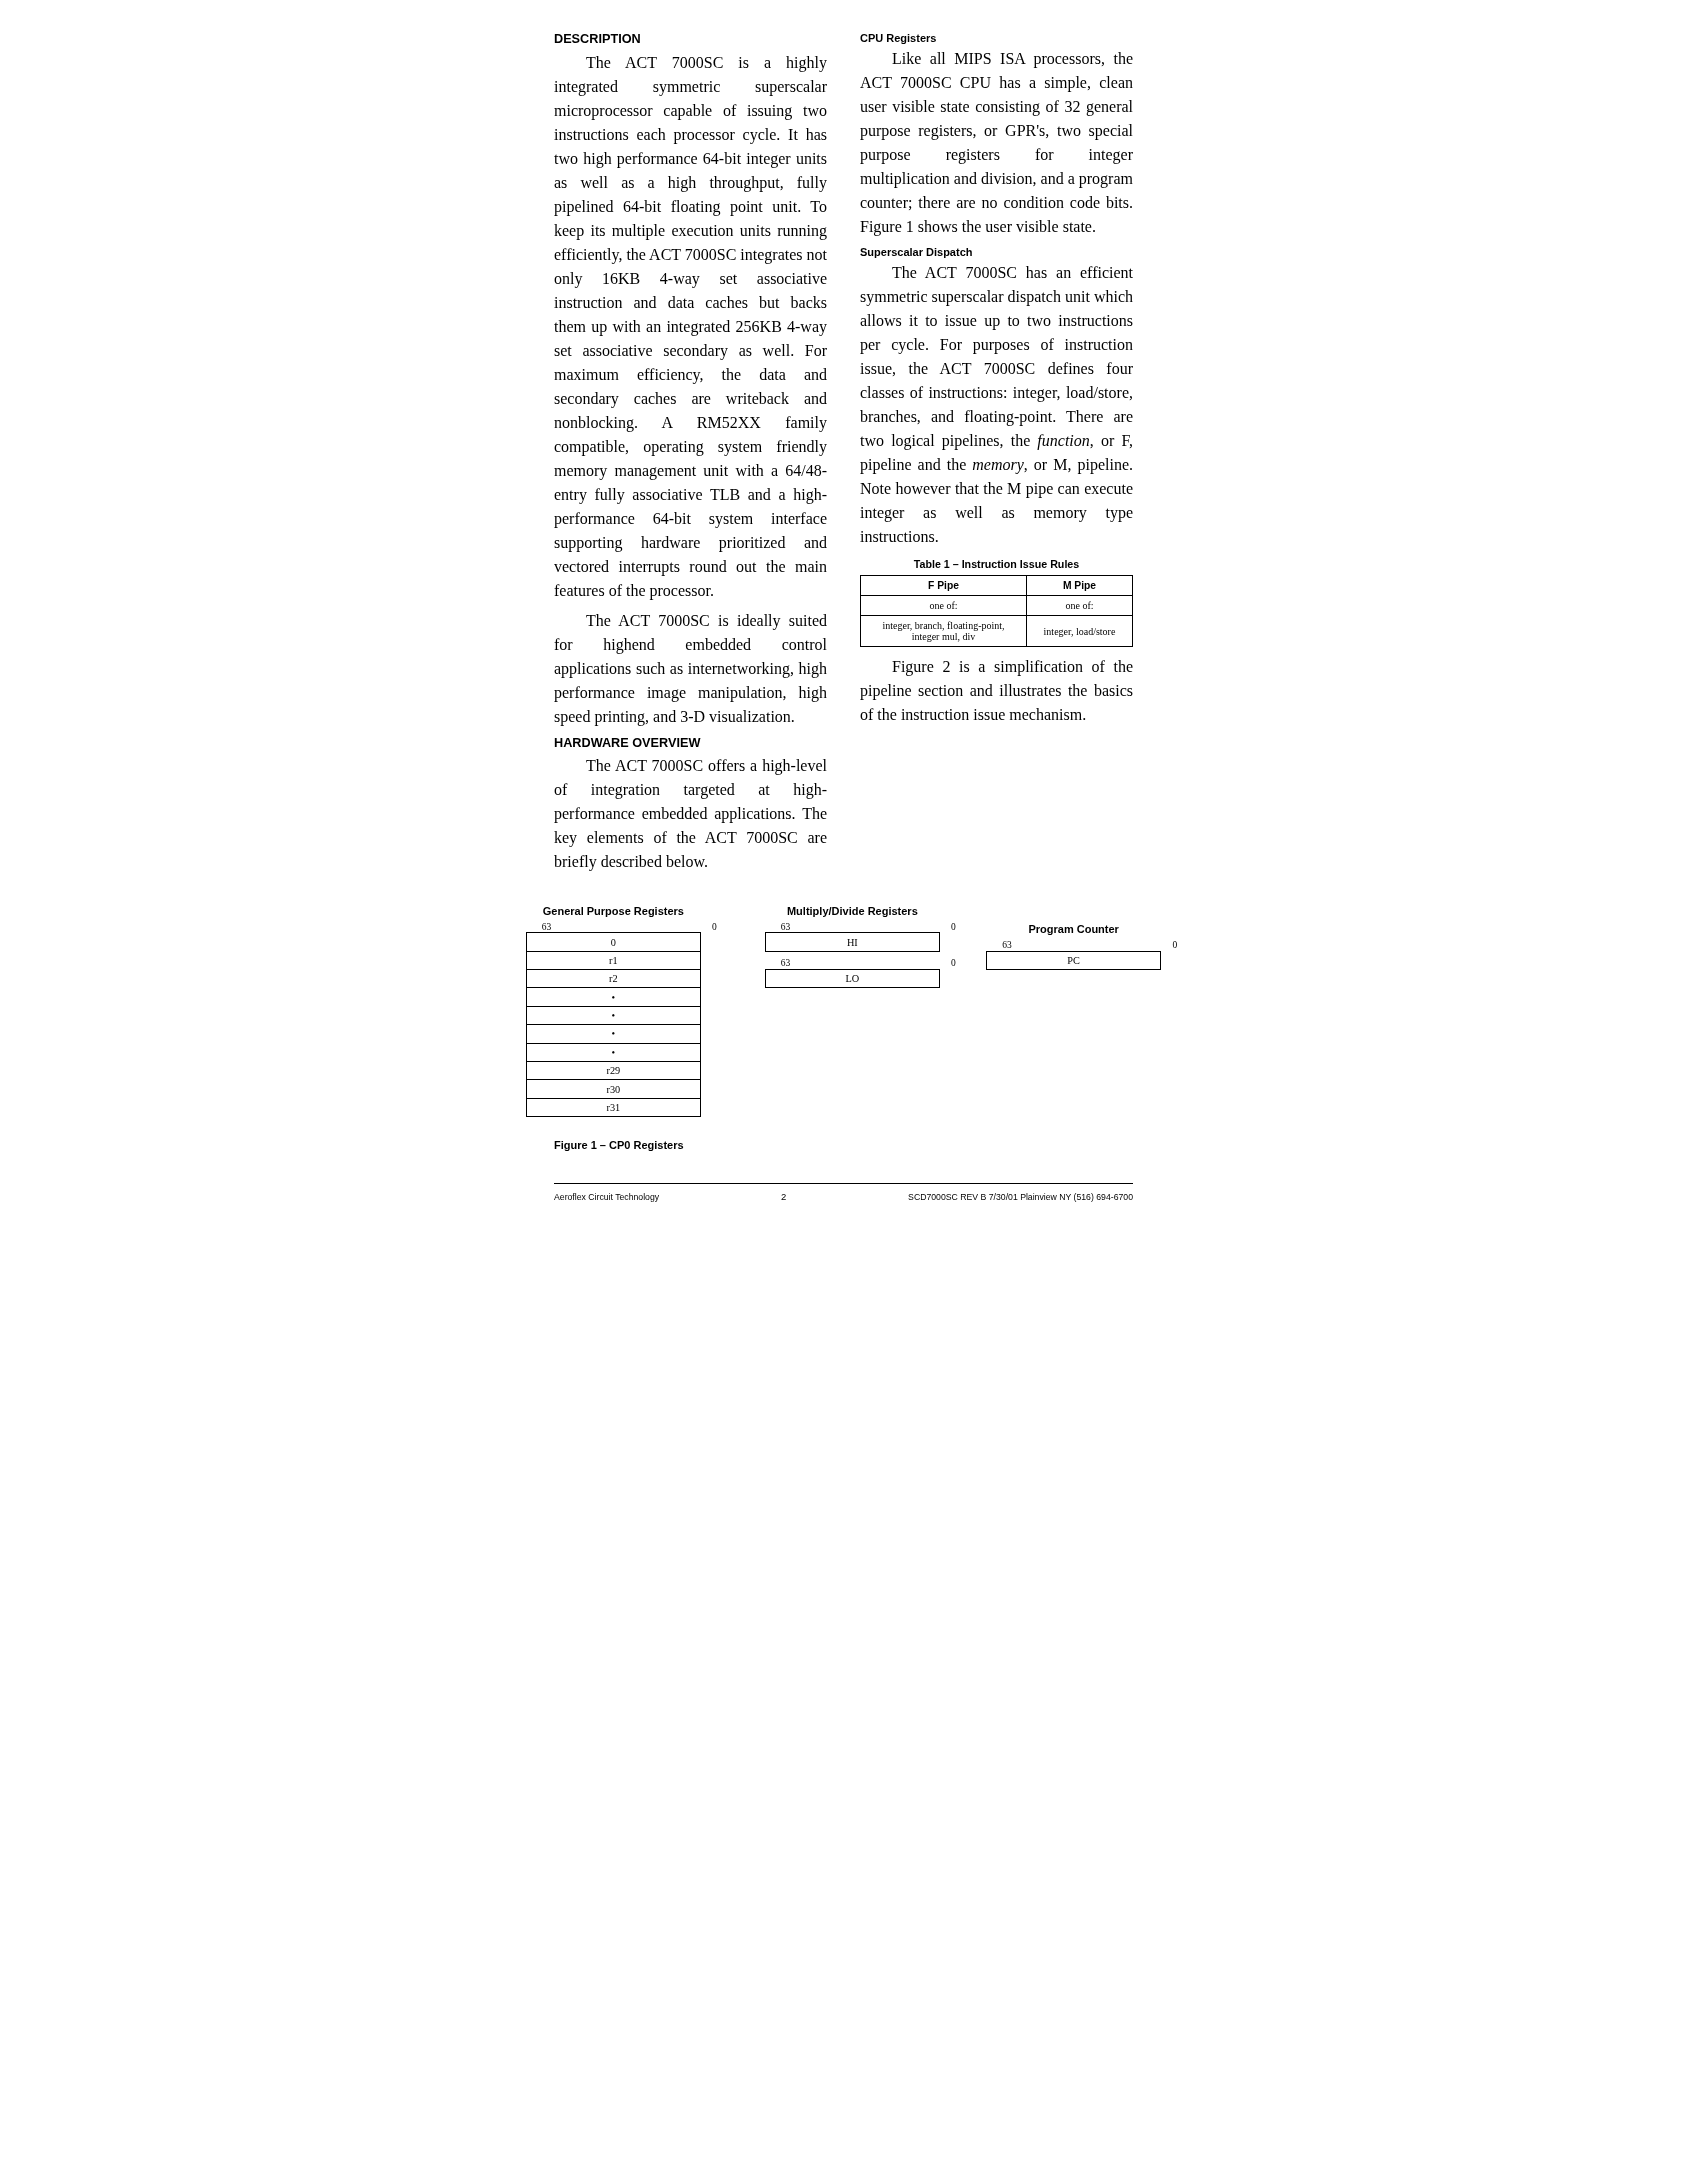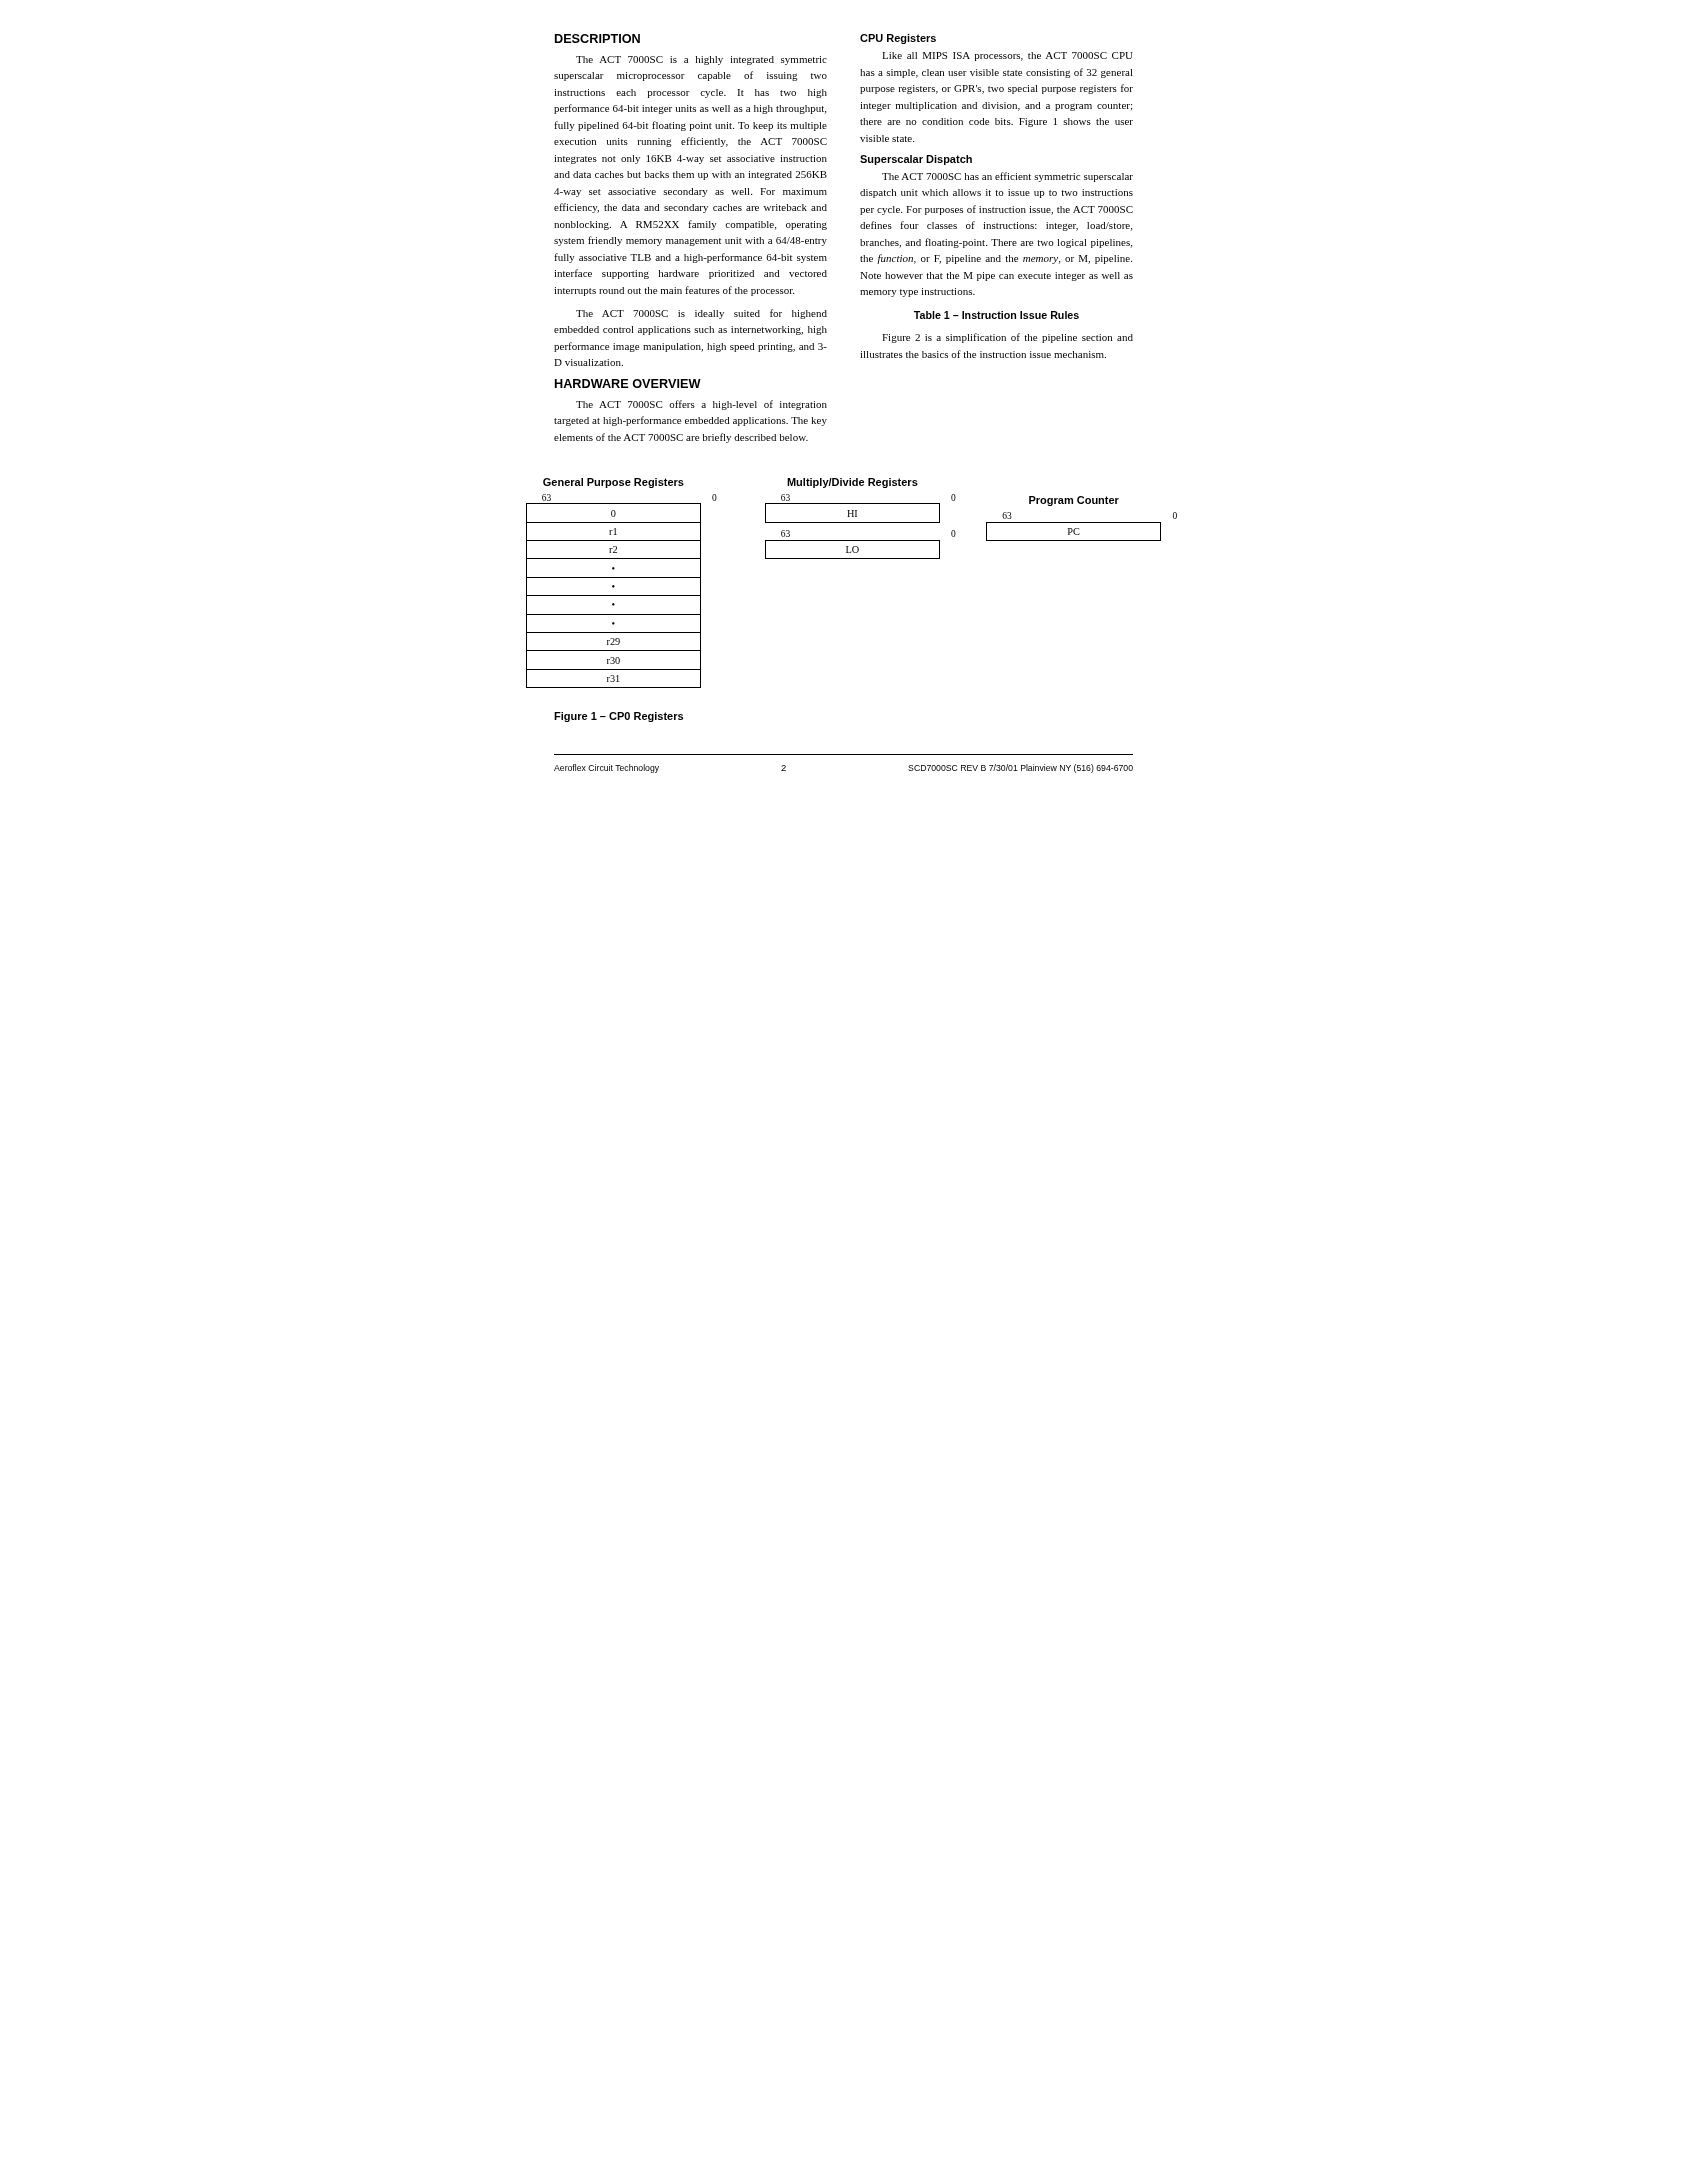--- a/index.html
+++ b/index.html
@@ -36,21 +36,21 @@
       font-family: Arial, Helvetica, sans-serif;
       font-size: 11px;
       font-weight: bold;
       margin-bottom: 3.2px;
     }
     p.body-text-indent {
       text-indent: 2em;
       text-align: justify;
       line-height: 1.5;
       margin-bottom: 6.4px;
-      font-size: 11px;
+      font-size: 16px;
     }
 
     
     .table-title {
       font-family: Arial, Helvetica, sans-serif;
       font-weight: bold;
       font-size: 10.7px;
       text-align: center;
       margin: 9.5px 0 4.8px 0;
     }
@@ -170,20 +170,38 @@
 
     <div class="col-right">
       <h3 class="subsection-title">CPU Registers</h3>
       <p class="body-text-indent">Like all MIPS ISA processors, the ACT 7000SC CPU has a simple, clean user visible state consisting of 32 general purpose registers, or GPR's, two special purpose registers for integer multiplication and division, and a program counter; there are no condition code bits. Figure 1 shows the user visible state.</p>
 
       <h3 class="subsection-title">Superscalar Dispatch</h3>
       <p class="body-text-indent">The ACT 7000SC has an efficient symmetric superscalar dispatch unit which allows it to issue up to two instructions per cycle. For purposes of instruction issue, the ACT 7000SC defines four classes of instructions: integer, load/store, branches, and floating-point. There are two logical pipelines, the <em>function</em>, or F, pipeline and the <em>memory</em>, or M, pipeline. Note however that the M pipe can execute integer as well as memory type instructions.</p>
 
       <p class="table-title">Table 1 – Instruction Issue Rules</p>
 
+      <table class="issue-table">
+        <thead>
+          <tr>
+            <th>F Pipe</th>
+            <th>M Pipe</th>
+          </tr>
+        </thead>
+        <tbody>
+          <tr>
+            <td>one of:</td>
+            <td>one of:</td>
+          </tr>
+          <tr>
+            <td>integer, branch, floating-point,<br>integer mul, div</td>
+            <td>integer, load/store</td>
+          </tr>
+        </tbody>
+      </table>
 
       <p class="body-text-indent" style="margin-top:8px;">Figure 2 is a simplification of the pipeline section and illustrates the basics of the instruction issue mechanism.</p>
     </div>
   </div>
 
   <div class="figures-section">
 
     <div class="figure-block">
       <div class="fig-block-title">General Purpose Registers</div>
       <div class="reg-bit-labels">

